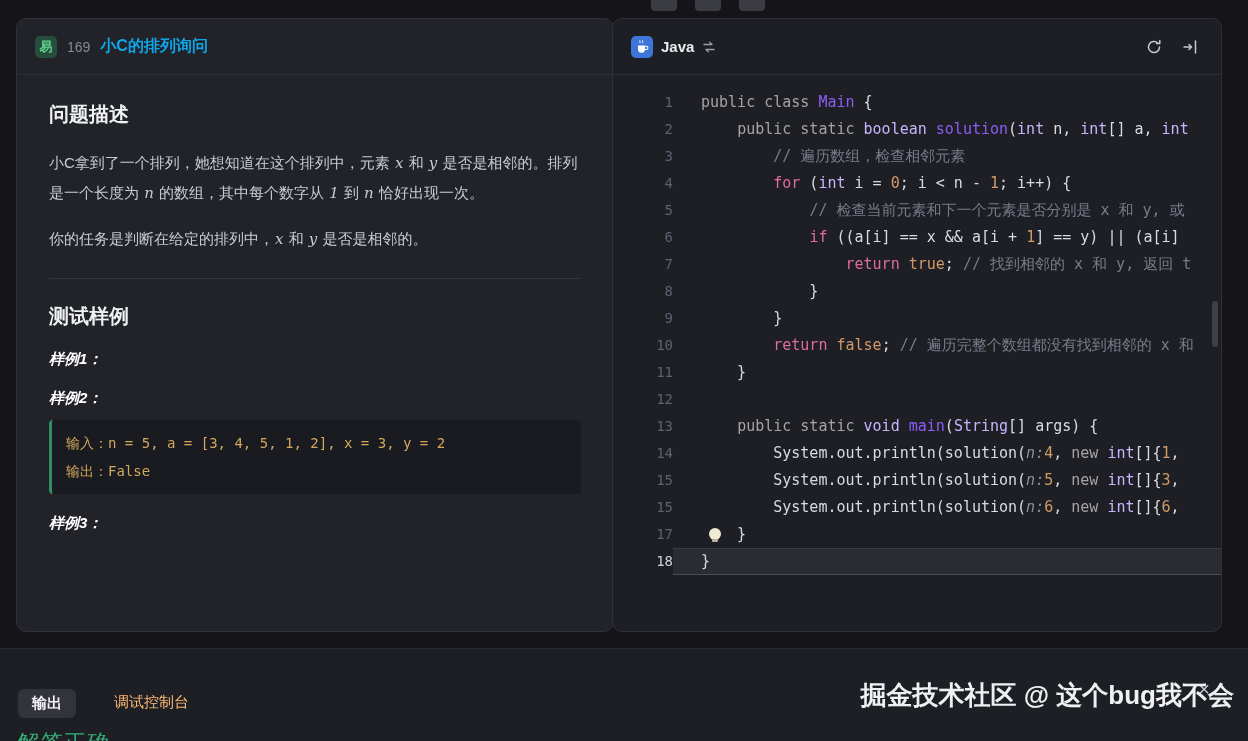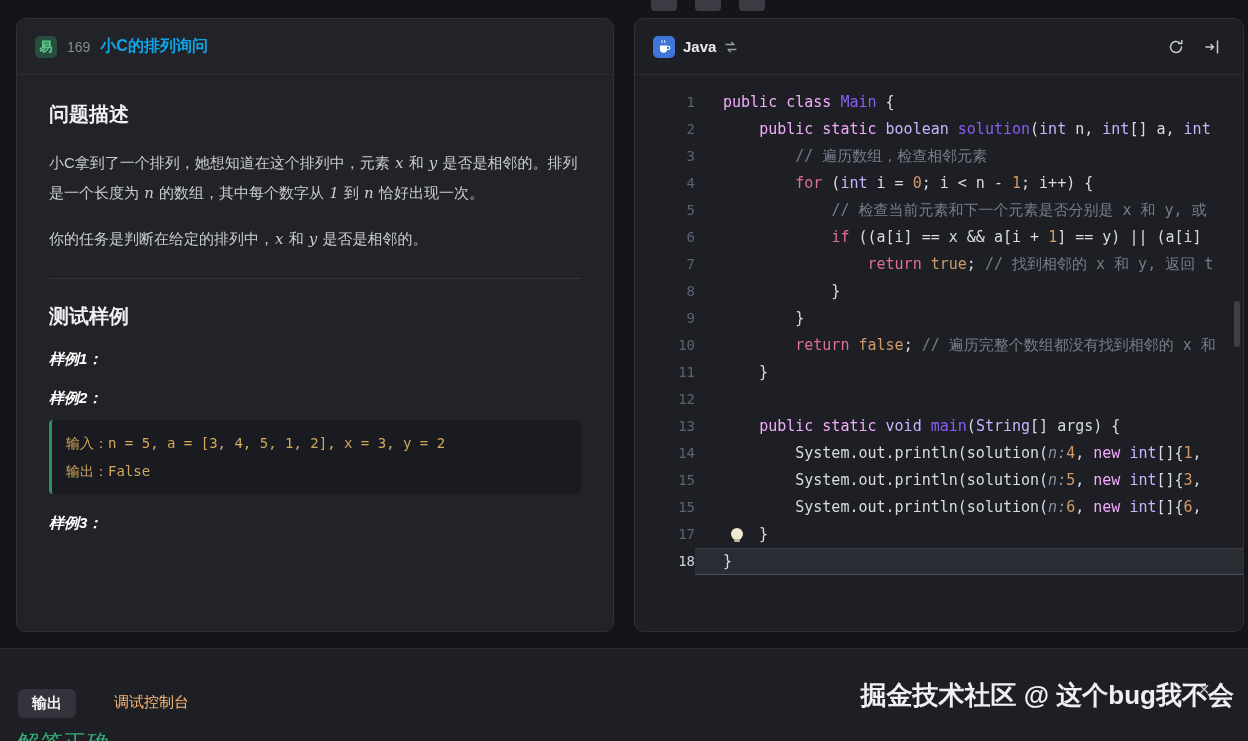--- a/index.html
+++ b/index.html
@@ -10,21 +10,21 @@
     font-family:"Liberation Sans","DejaVu Sans",sans-serif;
     color:#d6d8dd;
   }
   
   .top-tab { position:absolute; top:0; width:26px; height:11px; background:#3b3c43; border-radius:0 0 4px 4px; }
   .top-tab.t1{left:651px}.top-tab.t2{left:695px}.top-tab.t3{left:739px}
 
   
   .panel { position:absolute; top:18px; height:614px; border:1px solid #303138; border-radius:10px; overflow:hidden; }
   .left-panel  { left:16px;  width:598px; background:#222329; }
-  .right-panel { left:634px; width:610px; background:#1e1f25; }
+  .right-panel { left:612px; width:610px; background:#1e1f25; }
 
   .panel-header { height:56px; display:flex; align-items:center; gap:10px; padding:0 18px; border-bottom:1px solid #2d2e34; }
 
   
   .diff-badge { width:22px; height:22px; border-radius:5px; background:#274d3c; color:#5fd38f; font-size:13px; font-weight:700; display:flex; align-items:center; justify-content:center; }
   .prob-id { color:#858a93; font-size:14px; }
   .prob-title { color:#0ea5e9; font-size:16px; font-weight:700; }
 
   
   .panel-content { padding:26px 32px 0; }
@@ -45,21 +45,21 @@
   .icon-btn { display:flex; align-items:center; justify-content:center; width:26px; height:26px; border-radius:5px; cursor:pointer; }
 
   
   .code-area { position:absolute; top:70px; left:0; right:0; bottom:6px; overflow:hidden;
                font-family:"DejaVu Sans Mono","Liberation Mono",monospace; font-size:15px; }
   .cl { display:flex; height:27px; line-height:27px; }
   .ln { flex:none; width:60px; text-align:right; color:#5b6270; font-size:14px; }
   .ct { flex:1; white-space:pre; padding-left:28px; position:relative; }
   .cl-active .ct { background:#2a2c34; box-shadow:inset 0 1px 0 #3a3d47, inset 0 -1px 0 #4a4e59; }
   .cl-active .ln { color:#ccd1da; }
-  .tk-k { color:#f0abfc; }            
+  .tk-k { color:#a3a3a3; }            
   .tk-c { color:#e06c9c; }            
   .tk-t { color:#c4b5fd; }            
   .tk-n { color:#d19a66; }            
   .tk-m { color:#767d8a; }            
   .tk-p { color:#d8dbe2; }            
   .tk-h { color:#8a909c; font-style:italic; } 
   .tk-f { color:#8b5cf6; }            
   .bulb { position:absolute; left:36px; top:7px; width:12px; height:12px; background:#f0ead2; border-radius:50%; }
   .bulb::after { content:""; position:absolute; left:3px; top:11px; width:6px; height:3px; background:#b9b39a; border-radius:1px; }
   .scroll-thumb { position:absolute; right:3px; top:282px; width:6px; height:46px; background:#3d4049; border-radius:3px; }

